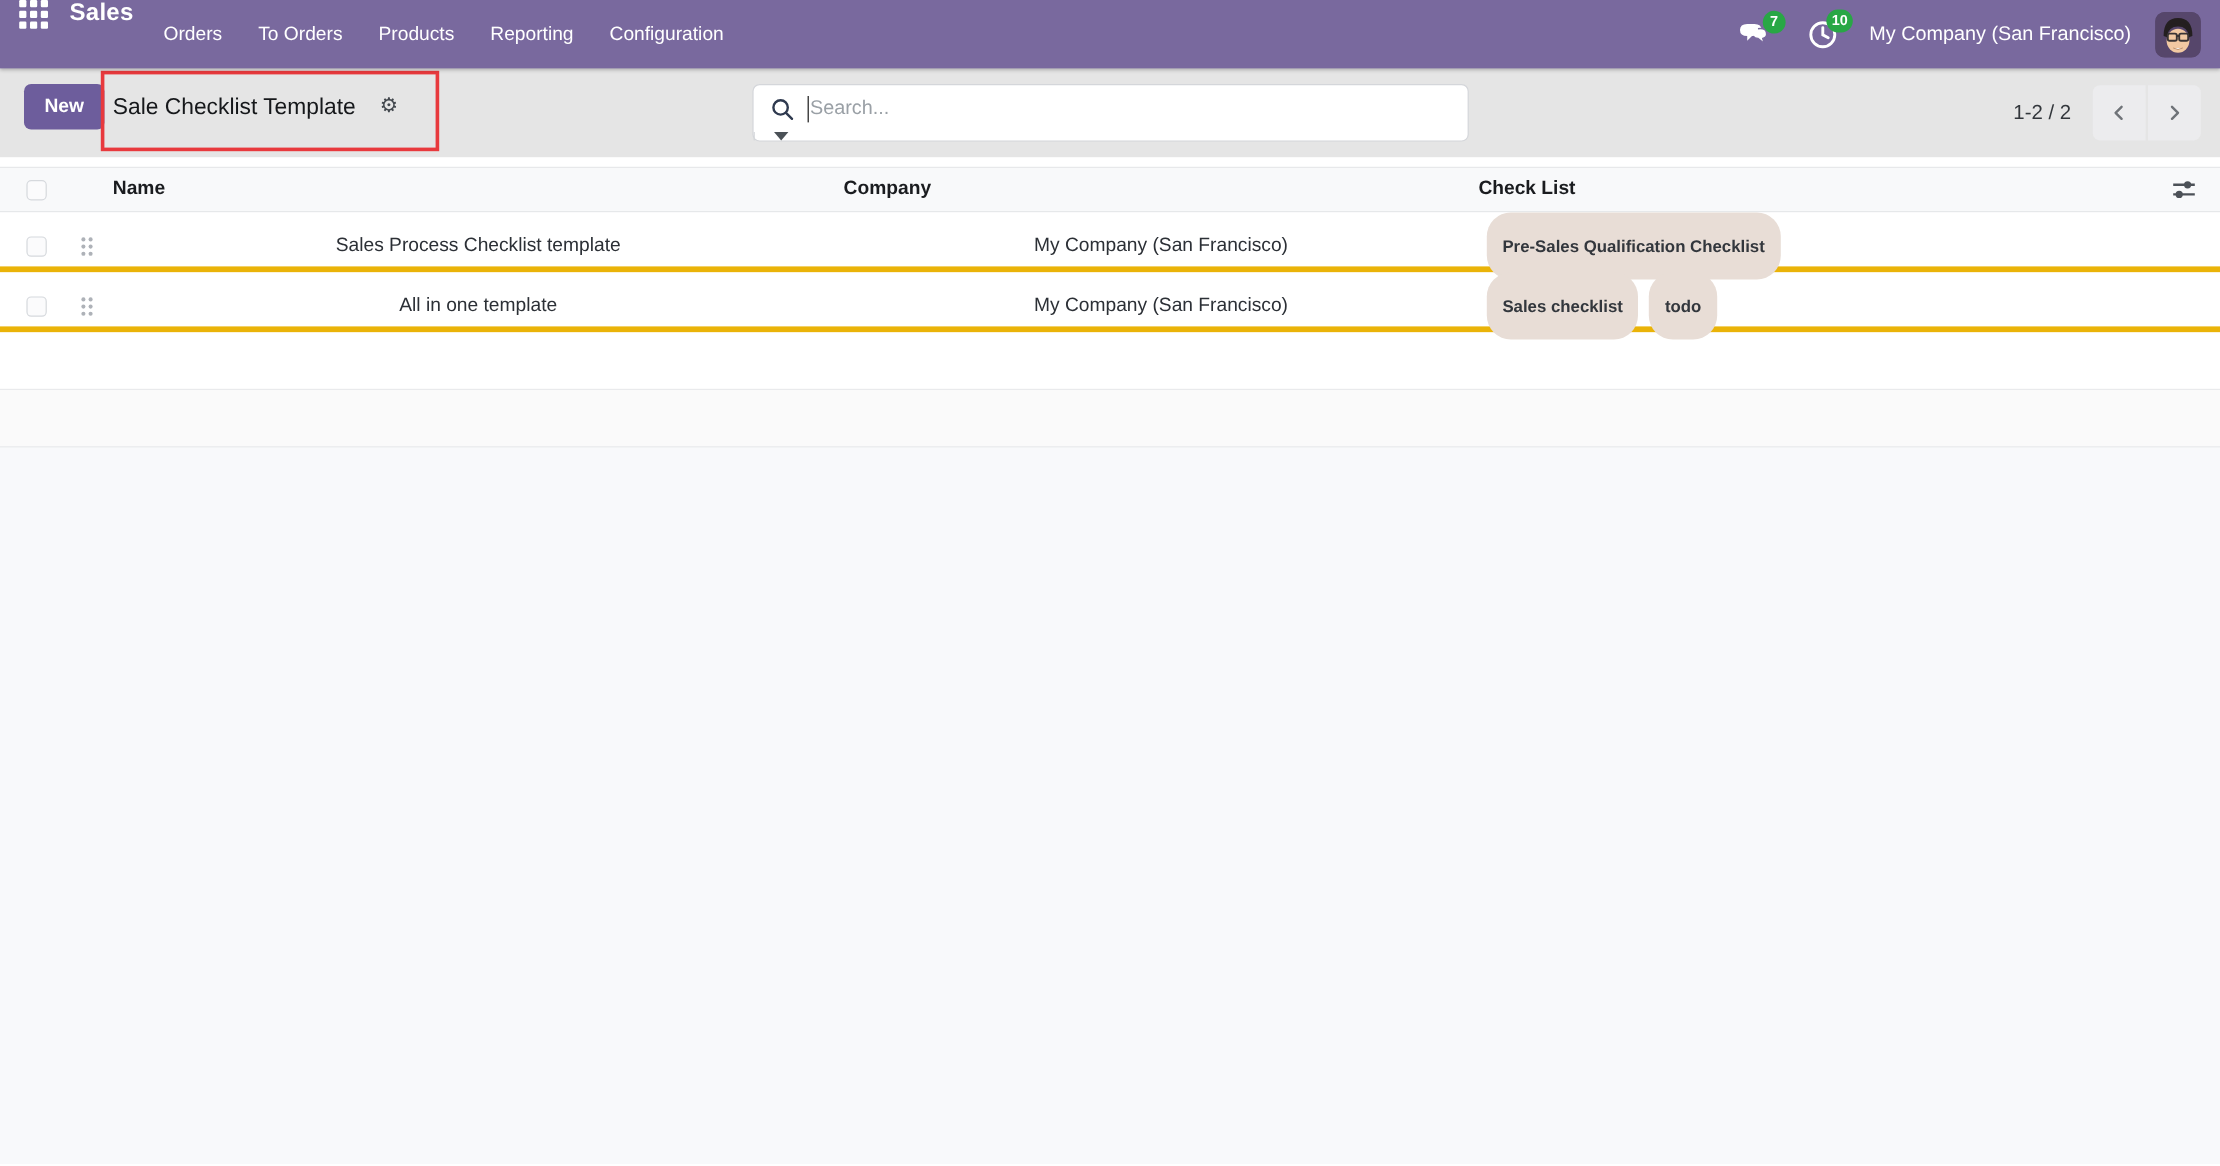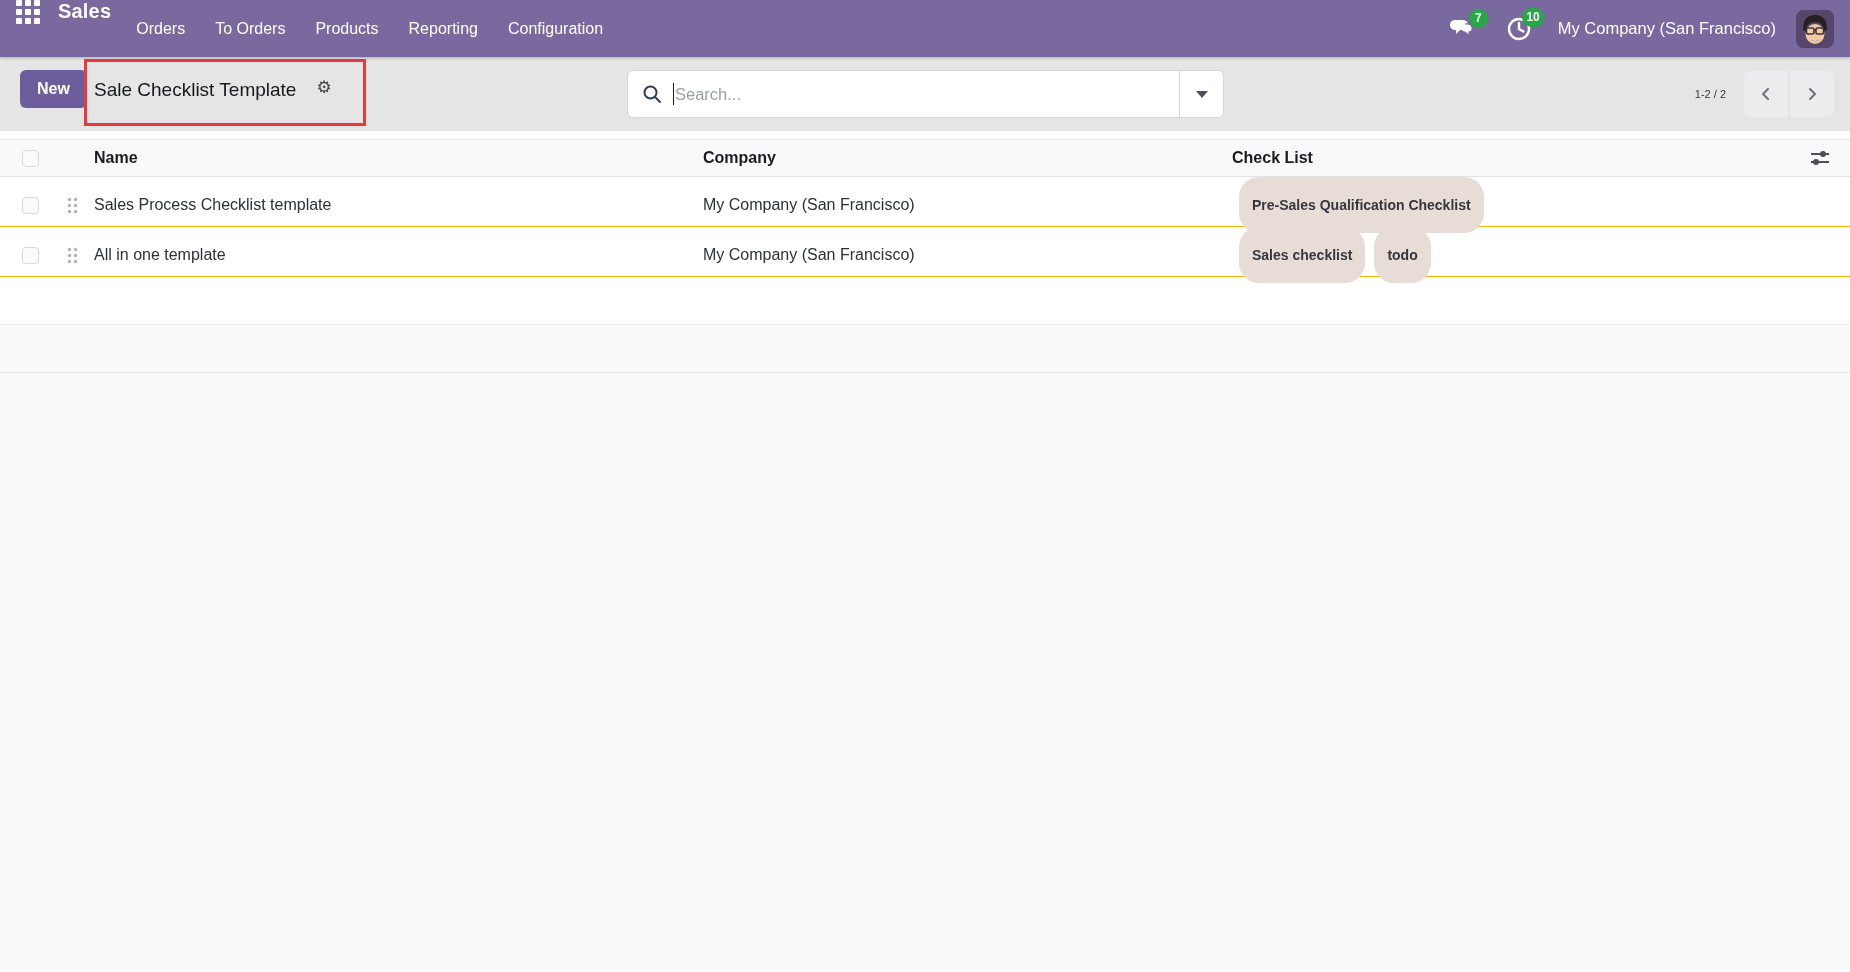--- a/index.html
+++ b/index.html
@@ -26,43 +26,43 @@
   .control-panel { height:74px; background:#e5e5e5; position:relative; display:flex; align-items:center; }
   .btn-new { position:absolute; left:20px; top:13px; background:#6d5d9c; color:#fff; border:none;
     font-size:16px; font-weight:600; padding:10px 17px; border-radius:6px; cursor:pointer;
     font-family:inherit; }
   .crumb-title { position:absolute; left:94px; top:22px; font-size:19px; color:#16181b;
     display:flex; align-items:flex-start; gap:20px; }
   .gear { font-size:17px; color:#43484e; cursor:pointer; line-height:1; }
   .annotation-box { position:absolute; left:84px; top:2px; width:282px; height:67px;
     border:3px solid #e8393d; pointer-events:none; }
   .searchbar { position:absolute; left:627px; top:13px; width:597px; height:48px;
-    border:1px solid #d4d6da; border-radius:6px; background:#fff; display:flex; align-items:stretch; }
+    border:1px solid #d4d6da; border-radius:6px; background:#fff; display:flex; align-items:stretch;flex-direction:column; }
   .search-main { flex:1; display:flex; align-items:center; padding-left:14px; }
   .caret-line { width:1px; height:22px; background:#1a1a1a; margin-left:11px; }
   .search-input { border:none; outline:none; flex:1; font-size:16.5px; color:#111;
     font-family:inherit; background:transparent; padding-left:1px; }
   .search-input::placeholder { color:#9aa0a6; }
   .search-toggle { width:44px; border-left:1px solid #d4d6da; display:flex; align-items:center;
     justify-content:center; cursor:pointer; }
   .tri-down { width:0; height:0; border-left:6px solid transparent; border-right:6px solid transparent;
     border-top:7px solid #4b5157; }
   .pager { position:absolute; right:16px; top:13px; height:48px; display:flex; align-items:center; }
-  .pager-text { font-size:11px; color:#33373c; margin-right:18px; }
+  .pager-text { font-size:17px; color:#33373c; margin-right:18px; }
   .pager-btn { width:44px; height:46px; background:#ececee; border:none; border-radius:6px;
     display:flex; align-items:center; justify-content:center; cursor:pointer; }
   .pager-btn.prev { border-top-right-radius:0; border-bottom-right-radius:0; margin-right:2px; }
   .pager-btn.next { border-top-left-radius:0; border-bottom-left-radius:0; }
 
   
   .list { margin-top:8px; }
   .lrow { display:grid; grid-template-columns:56px 32px 615px 529px 558px 60px; align-items:center; }
   .lhead { height:38px; background:#f8f9fa; border-top:1px solid #e7e8ea; border-bottom:1px solid #e2e4e7;
     font-weight:700; color:#1a1c1f; font-size:16px; }
-  .lrec { height:50px; background:#fff; border-bottom:1px solid #eab308; font-size:16px; color:#2c3036; cursor:pointer; }
+  .lrec { height:50px; background:#fff; border-bottom:5px solid #eab308; font-size:16px; color:#2c3036; cursor:pointer;text-align:center; }
   .cell-pad { padding-left:6px; }
   .cb { width:17px; height:17px; border:1px solid #d6d9dd; border-radius:4px; background:#fbfbfc;
     margin:0 auto 0 22px; cursor:pointer; }
   .drag { display:flex; justify-content:center; cursor:grab; }
   .tagwrap { display:flex; gap:9px; padding-left:7px; }
   .tag { background:#e8ddd6; color:#33373d; font-size:14px; font-weight:700;
     padding:20px 13px; border-radius:20px; white-space:nowrap; }
   .opt-col { display:flex; justify-content:center; cursor:pointer; }
   .empty-row { height:48px; background:#fff; border-bottom:1px solid #e9eaec; }
   .foot-band { height:48px; background:#fafafa; border-bottom:1px solid #e3e4e8; }

